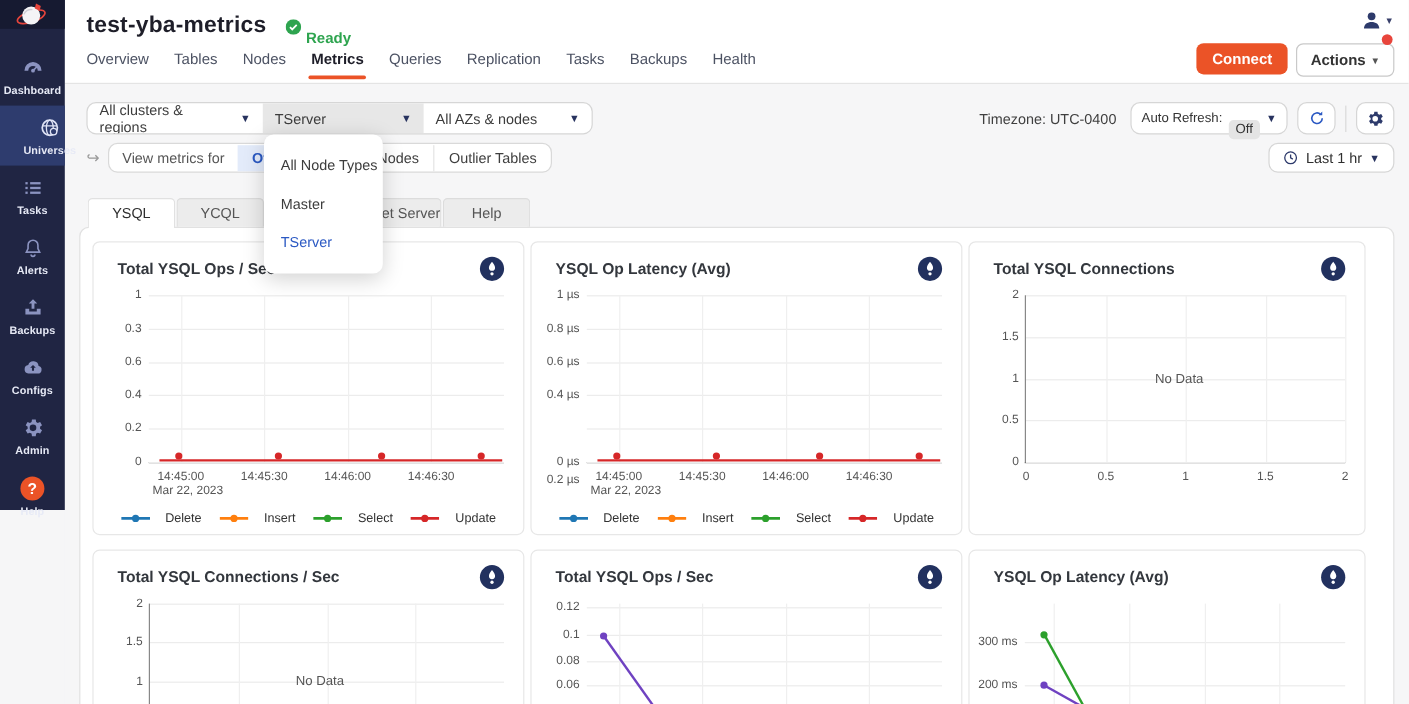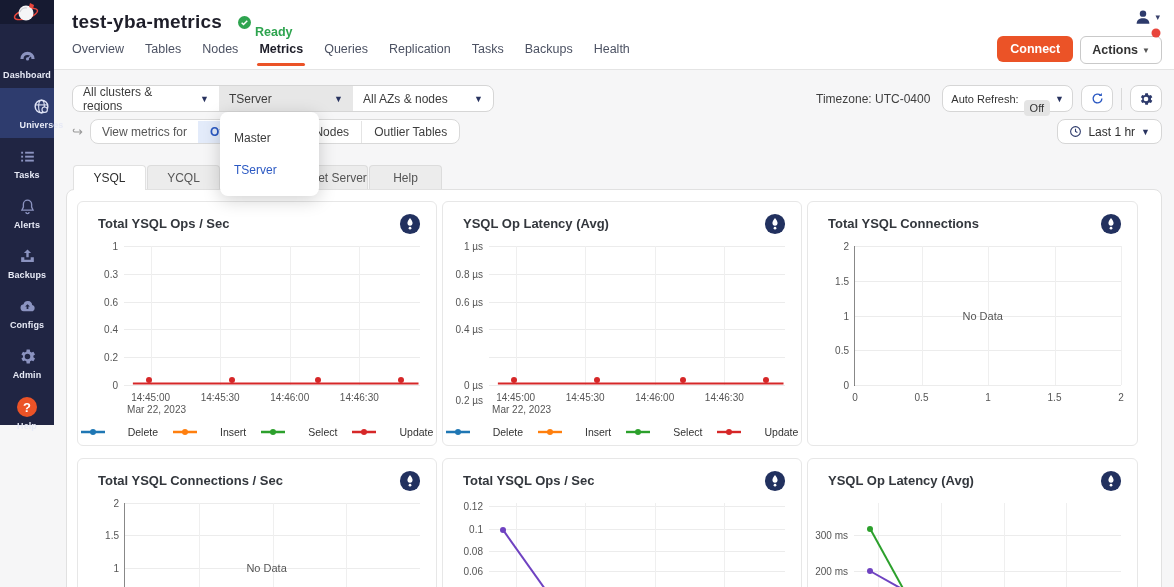--- a/index.html
+++ b/index.html
@@ -94,21 +94,21 @@
   .plot.ax-both { border-left:1px solid #888; border-bottom:1px solid #666; }
   .hgrid { position:absolute; left:0; right:0; height:1px; background:#ececec; }
   .vgrid { position:absolute; top:0; bottom:0; width:1px; background:#efefef; }
   .ylab { position:absolute; left:-40px; width:34px; text-align:right; font-size:10px; color:#555; transform:translateY(-50%); }
   .xlab { position:absolute; font-size:10px; color:#555; transform:translateX(-50%); white-space:nowrap; }
   .datelab { position:absolute; font-size:10px; color:#555; transform:translateX(-50%); white-space:nowrap; }
   .nodata { position:absolute; font-size:11px; color:#555; transform:translate(-50%,-50%); }
   .series-svg { position:absolute; left:0; top:0; width:100%; height:100%; overflow:visible; }
   .dot { position:absolute; width:6px; height:6px; border-radius:50%; transform:translate(-50%,-50%); }
   .legend { position:absolute; left:0; right:0; bottom:7px; display:flex; justify-content:center; gap:15px; }
-  .legend-item { display:flex; align-items:center; gap:23px; font-size:10.5px; color:#333;text-align:right; }
+  .legend-item { display:flex; align-items:center; gap:13px; font-size:10.5px; color:#333;text-align:right; }
 
   
   .node-menu { position:absolute; left:220px; top:112px; width:99px; background:#fff; border-radius:8px;
     box-shadow:0 4px 18px rgba(0,0,0,.18); z-index:60; padding:10px 0; }
   .node-menu .item { font-size:12px; color:#3c3c3c; padding:9px 14px; cursor:pointer; white-space:nowrap; }
   .node-menu .item.selected { color:#2b59c3; }
 </style>
 </head>
 <body>
 
@@ -532,15 +532,16 @@
             </svg>
             <div class="dot" style="left: 6%; top: 15%; background: rgb(44, 160, 44);"></div>
             <div class="dot" style="left: 6%; top: 40%; background: rgb(111, 66, 193);"></div>
           </div>
         </div>
       </div>
   </div>
 </div>
 
 <div class="node-menu">
+  <div class="item">All Node Types</div>
   <div class="item">Master</div>
   <div class="item selected">TServer</div>
 </div>
 
 </body></html>

